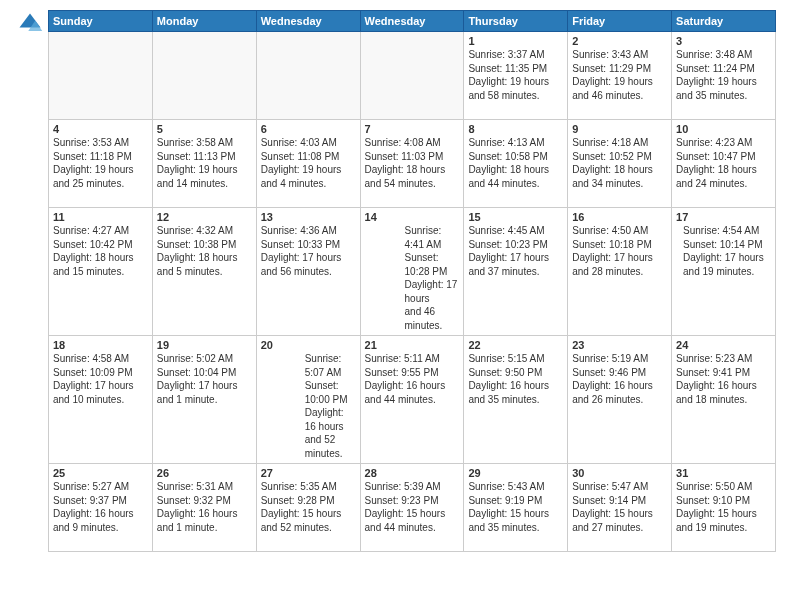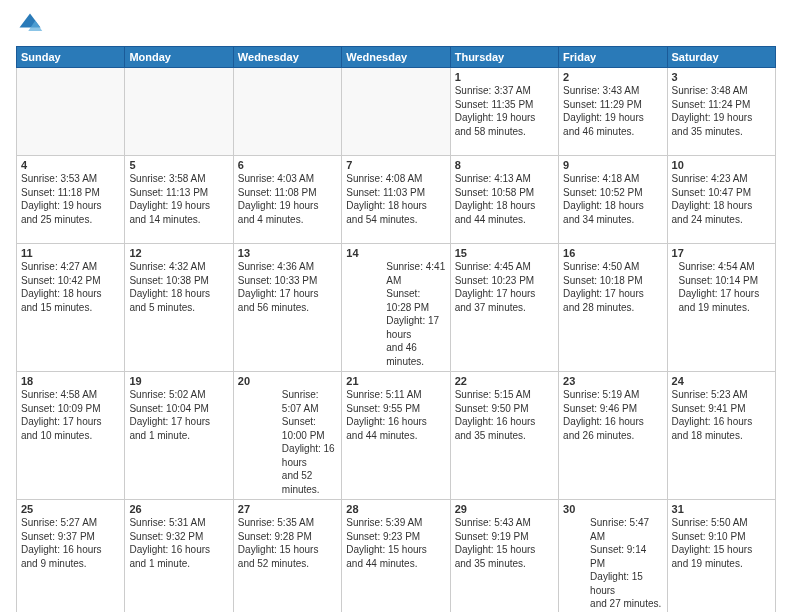--- a/index.html
+++ b/index.html
@@ -8,21 +8,21 @@
       background: #fff;
       width: 792px;
       height: 612px;
       overflow: hidden;
     }
     .page {
       width: 792px;
       height: 500px;
       padding: 10px 16px 10px 16px;
       display: flex;
-      flex-direction: column;
+      flex-direction: row;
     }
     .header {
       display: flex;
       justify-content: space-between;
       align-items: flex-start;
       margin-bottom: 8px;
     }
     .logo {
       display: flex;
       align-items: center;
@@ -350,21 +350,21 @@
           </td>
           <td>
             <span class="day-number">29</span>
             <div class="day-info" style="white-space: pre-line;">Sunrise: 5:43 AM
 Sunset: 9:19 PM
 Daylight: 15 hours
 and 35 minutes.</div>
           </td>
           <td>
             <span class="day-number">30</span>
-            <div class="day-info" style="white-space: pre-line; margin-left: 27px;">Sunrise: 5:47 AM
+            <div class="day-info" style="white-space: pre-line;">Sunrise: 5:47 AM
 Sunset: 9:14 PM
 Daylight: 15 hours
 and 27 minutes.</div>
           </td>
           <td>
             <span class="day-number">31</span>
             <div class="day-info" style="white-space: pre-line;">Sunrise: 5:50 AM
 Sunset: 9:10 PM
 Daylight: 15 hours
 and 19 minutes.</div>

